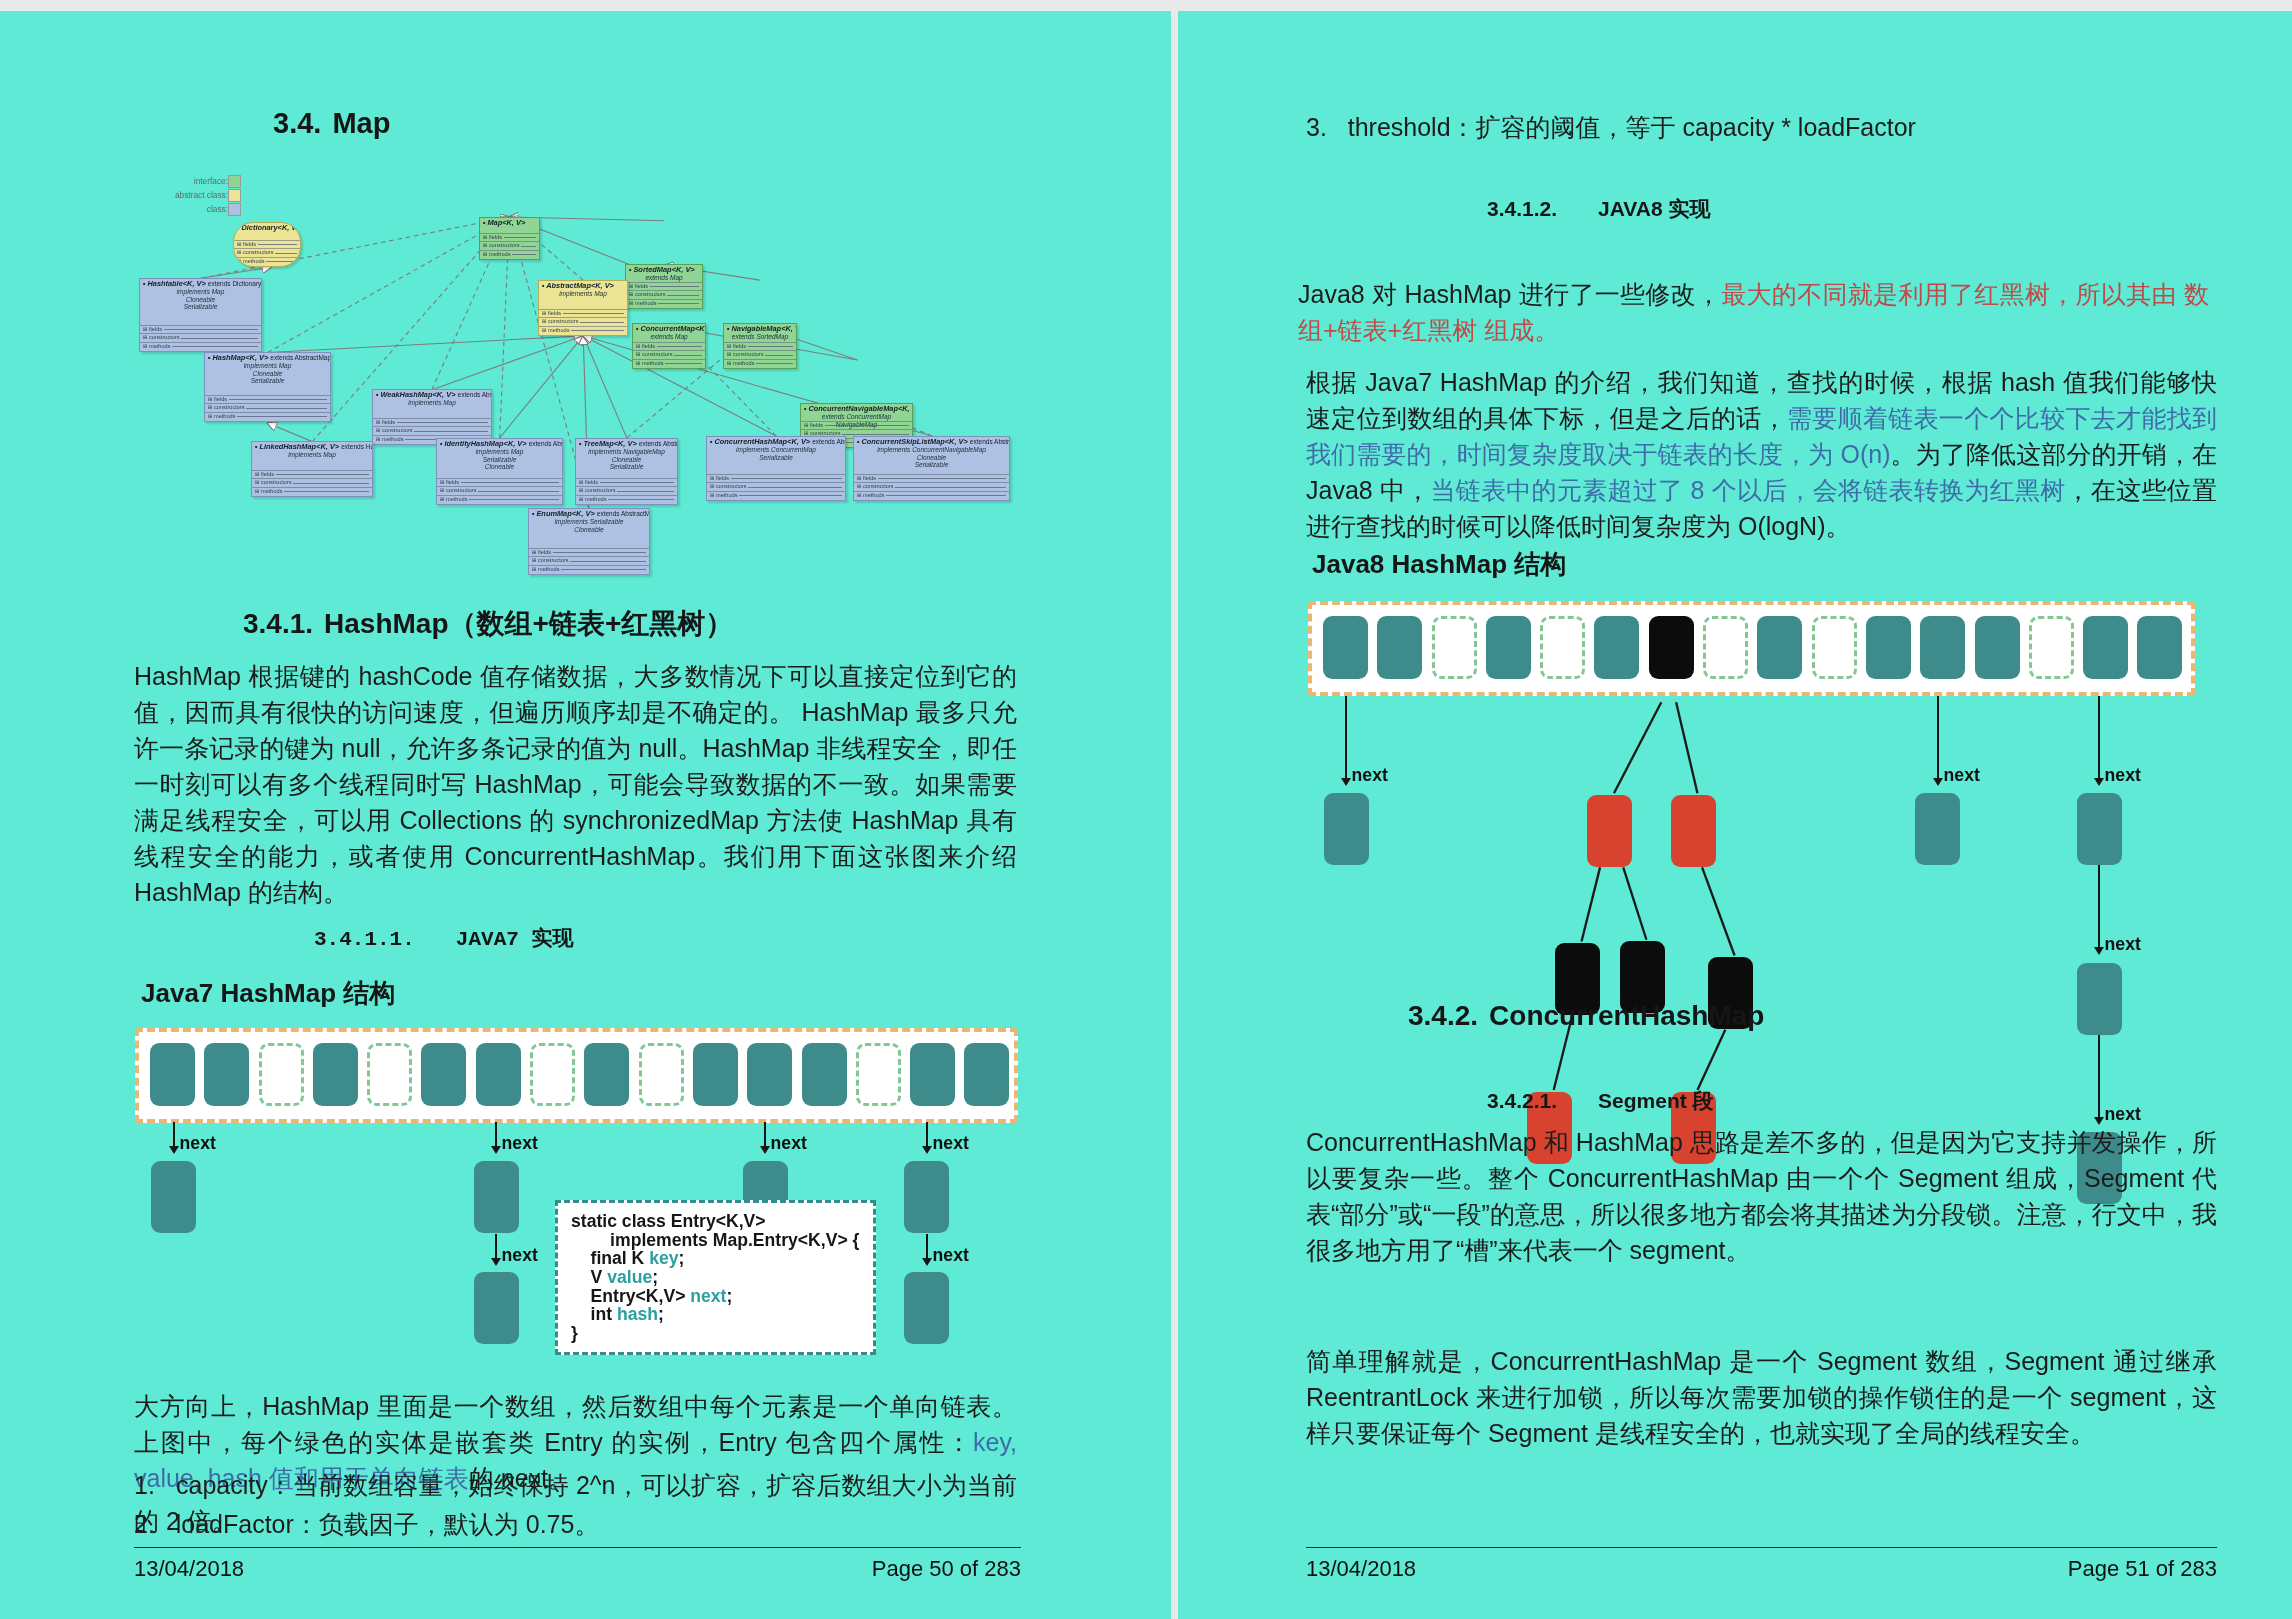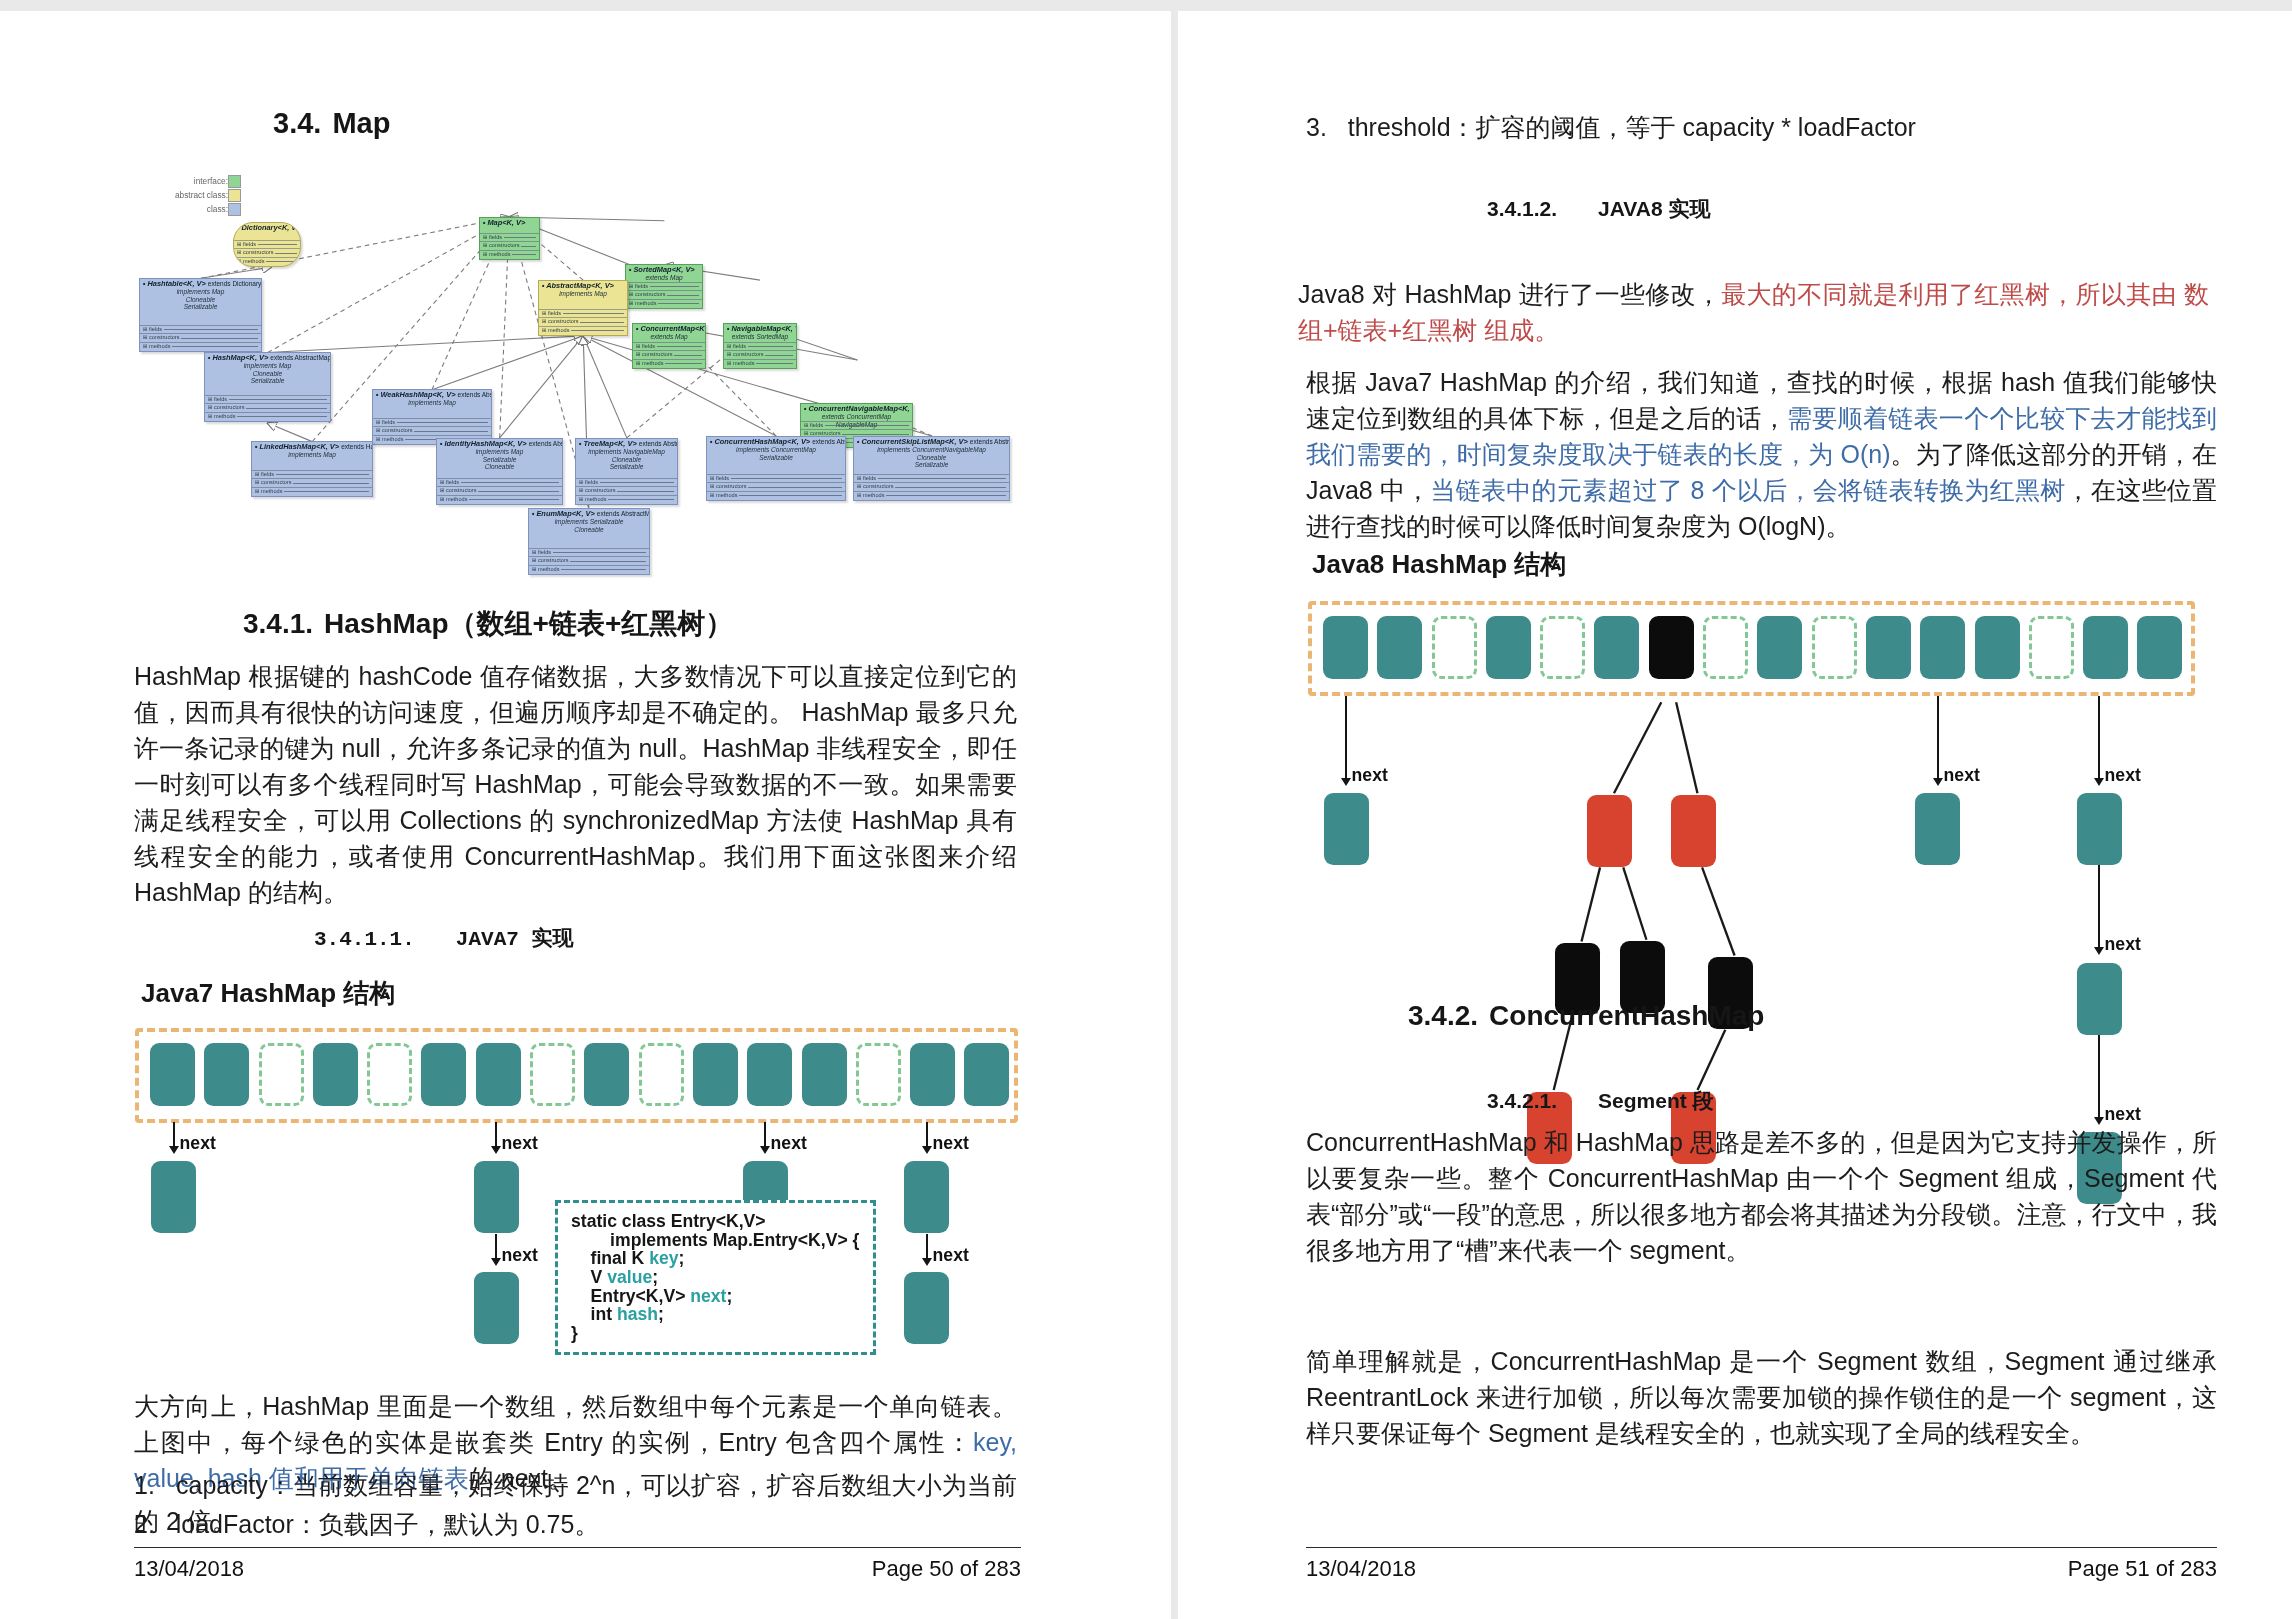--- a/index.html
+++ b/index.html
@@ -1,17 +1,17 @@
 <!DOCTYPE html>
 <html style="font-size:15px"><head>
 <meta charset="utf-8">
 <style>
   html,body{margin:0;padding:0;width:2293px;height:1620px;overflow:hidden;background:#e9e9e9;
     font-family:"Liberation Sans","DejaVu Sans",sans-serif;color:#161616;}
-  .page{position:absolute;top:11px;bottom:0;background:#ffffff;}
+  .page{position:absolute;top:11px;bottom:0;background:#5eead4;}
   #page-left{left:0;width:1171px;}
   #page-right{left:1178px;width:1115px;}
   .abs{position:absolute;}
   .body-text{font-size:25px;line-height:36px;text-align:justify;color:#1c1c1c;}
   .h-big{font-weight:bold;font-size:29px;}
   .h-mid{font-weight:bold;font-size:28px;}
   .h-sub{font-weight:bold;font-size:21px;}
   .h-gap{display:inline-block;width:41px;}
   .h-gap-sm{display:inline-block;width:11px;}
   .fig-label{font-weight:bold;font-size:26px;}

